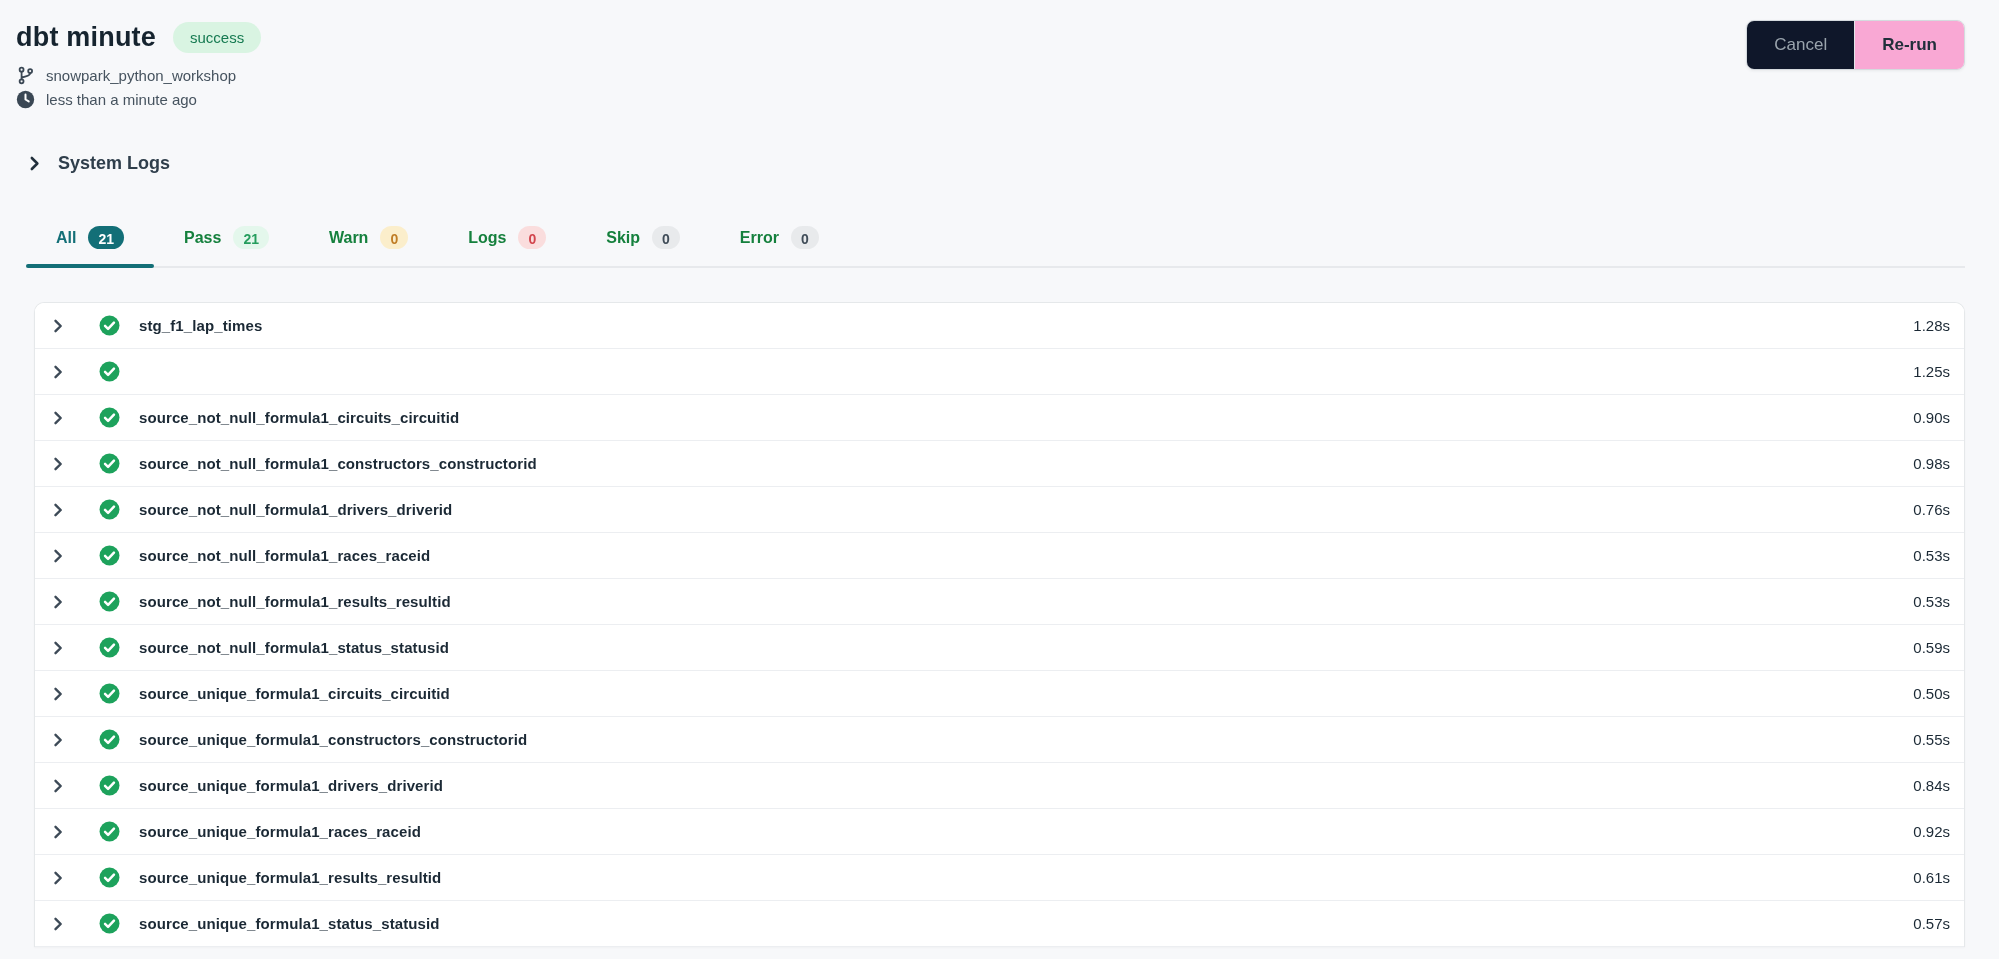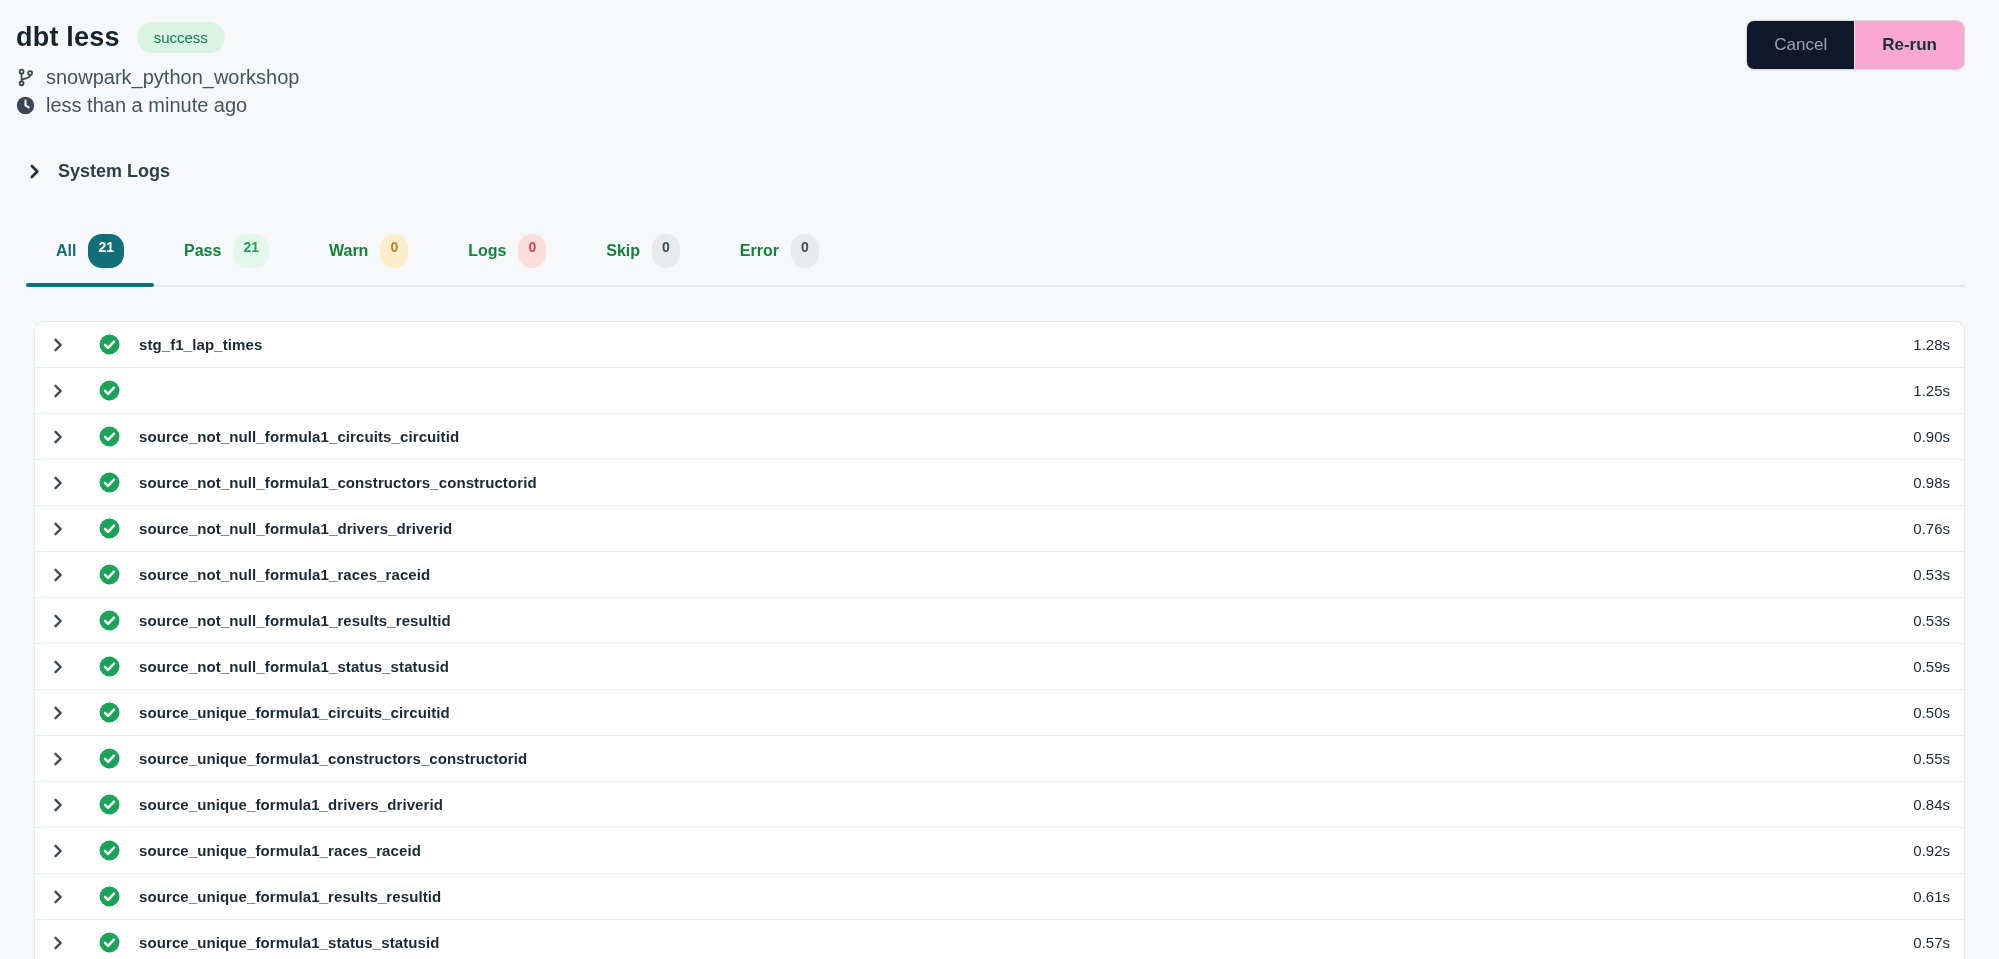--- a/index.html
+++ b/index.html
@@ -28,41 +28,41 @@
     background:var(--page-bg);
     font-family:"Liberation Sans","DejaVu Sans",sans-serif;
     color:var(--text-dark);
   }
   
   .header{display:flex;justify-content:space-between;align-items:flex-start;padding:22px 34px 0 16px;}
   .title-row{display:flex;align-items:center;gap:17px;}
   .page-title{margin:0;font-size:27px;font-weight:700;color:#16242f;letter-spacing:.2px;}
   .status-badge{background:var(--success-badge-bg);color:var(--success-badge-text);
     font-size:15px;font-weight:500;padding:8px 17px;border-radius:18px;line-height:1;}
-  .meta-row{display:flex;align-items:center;gap:11px;margin-top:13px;font-size:20px;color:var(--text-muted);}
+  .meta-row{display:flex;align-items:center;gap:11px;margin-top:13px;font-size:15px;color:var(--text-muted);}
   .meta-row + .meta-row{margin-top:5px;}
   .meta-icon{display:flex;align-items:center;color:#3a4754;}
   
   .btn-group{display:flex;border:1px solid #d5dade;border-radius:8px;overflow:hidden;
     box-shadow:0 1px 3px rgba(22,36,47,.07);margin-top:-2px;}
   .btn{height:48px;padding:0 27px;font-size:17px;font-family:inherit;border:none;cursor:pointer;line-height:48px;}
   .btn-cancel{background:#0f172a;color:#9aa4ad;}
   .btn-rerun{background:#f9a8d4;color:#212f3b;font-weight:600;border-left:1px solid #e2e5e8;}
   
   .system-logs{display:flex;align-items:center;gap:15px;margin:44px 0 0 26px;
     font-size:18px;font-weight:700;color:#2f3e4b;cursor:pointer;width:max-content;text-align:right;}
   .system-logs .chev{display:flex;color:#22303c;}
   
   .tabbar{display:flex;margin:46px 34px 0 26px;border-bottom:2px solid #e7e9ec;}
   .tab{position:relative;display:flex;align-items:center;gap:12px;padding:6px 30px 17px;cursor:pointer;}
   .tab-label{font-size:16px;font-weight:600;color:#15803d;}
   .tab.is-active .tab-label{color:var(--accent-teal);}
   .tab.is-active::after{content:"";position:absolute;left:0;right:0;bottom:-2px;height:4px;
     background:var(--accent-teal);border-radius:2px;}
-  .tab-badge{min-width:26px;text-align:center;height:34px;line-height:27px;padding:0 10px;
+  .tab-badge{min-width:26px;text-align:center;height:23px;line-height:27px;padding:0 10px;
     border-radius:14px;font-size:14px;font-weight:600;
     background:var(--neutral-badge-bg);color:var(--neutral-badge-text);}
   .tab--all .tab-badge{background:var(--accent-teal);color:#ffffff;}
   .tab--pass .tab-badge{background:var(--pass-badge-bg);color:var(--pass-badge-text);}
   .tab--warn .tab-badge{background:var(--warn-badge-bg);color:var(--warn-badge-text);}
   .tab--error .tab-badge{background:var(--error-badge-bg);color:var(--error-badge-text);}
   
   .panel{margin:34px 34px 0 34px;background:#ffffff;border:1px solid var(--panel-border);
     border-bottom:none;border-radius:10px 10px 0 0;overflow:hidden;
     box-shadow:0 1px 2px rgba(22,36,47,.03);}
@@ -73,21 +73,21 @@
   .row-duration{margin-left:auto;margin-right:14px;font-size:15px;font-weight:500;color:#1b2935;}
 </style>
 </head>
 <body>
 
 <div class="page">
 
   <header class="header">
     <div class="header-left">
       <div class="title-row">
-        <h1 class="page-title">dbt less</h1>
+        <h1 class="page-title">dbt minute</h1>
         <span class="status-badge">success</span>
       </div>
       <div class="meta-row">
         <span class="meta-icon">
           <svg width="19" height="19" viewBox="0 0 16 16" fill="none" stroke="currentColor" stroke-width="1.5">
             <circle cx="4.7" cy="3.1" r="1.65"></circle>
             <circle cx="4.7" cy="12.9" r="1.65"></circle>
             <circle cx="11.9" cy="4.3" r="1.65"></circle>
             <path d="M4.7 4.9 v6.3 M11.9 6 c0 2.6 -4.5 2.3 -7 4" stroke-linecap="round"></path>
           </svg>

